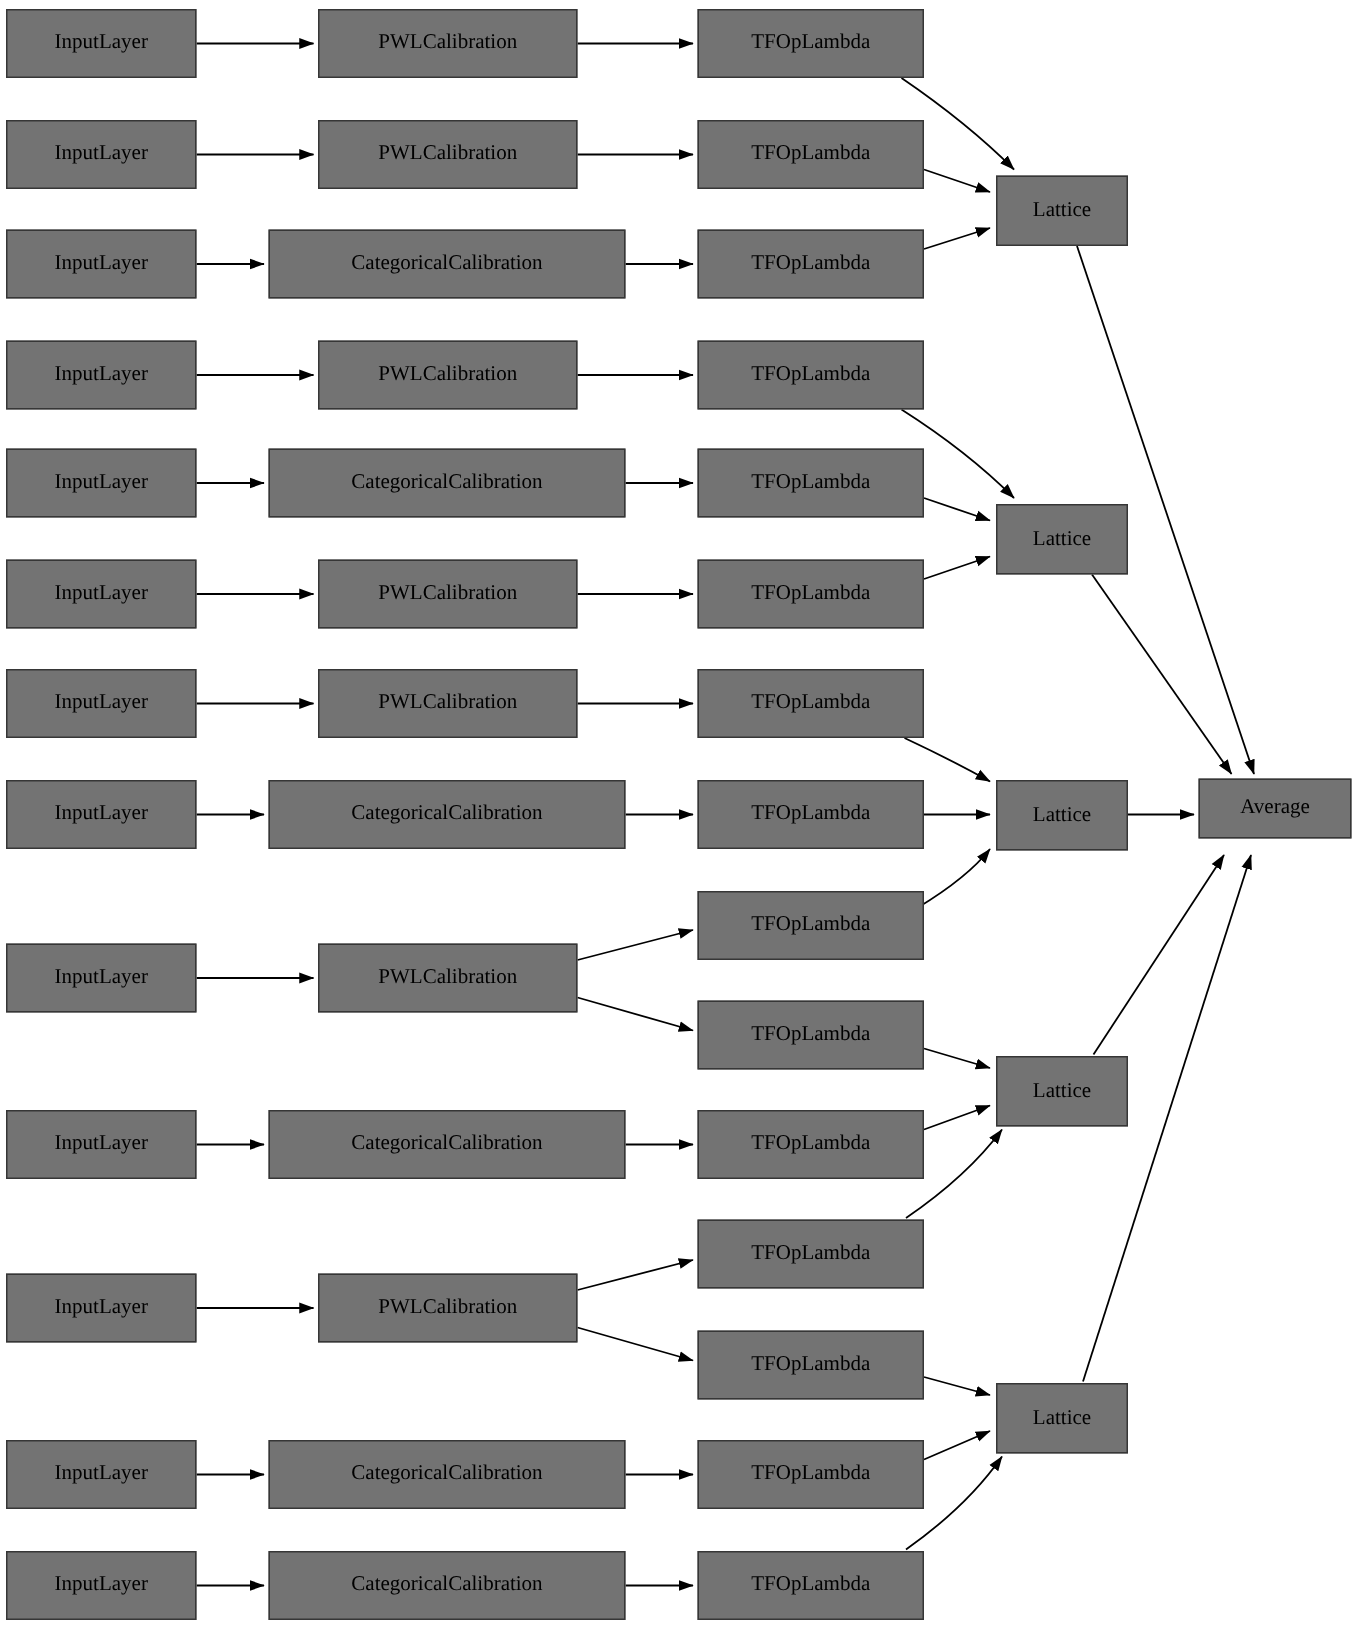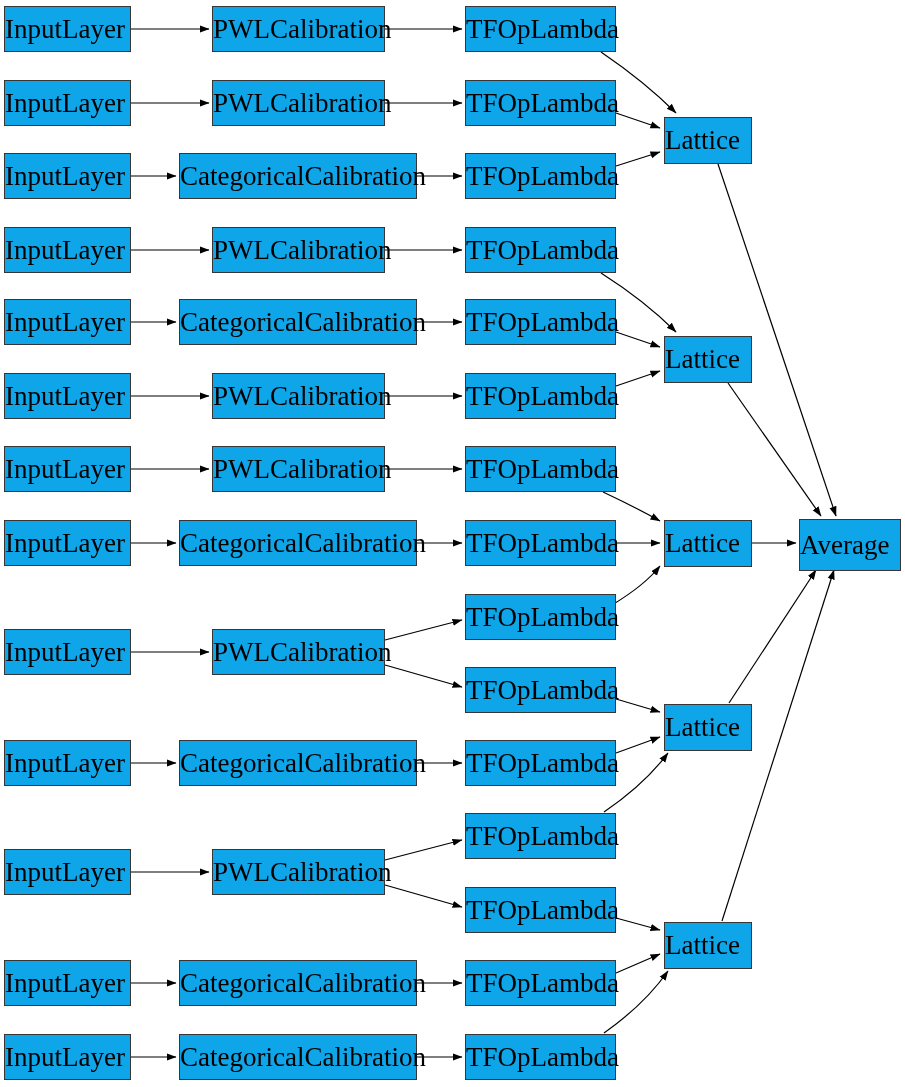--- a/index.html
+++ b/index.html
@@ -24,27 +24,27 @@
     z-index: 1;
   }
   .edge {
     fill: none;
     stroke: #000000;
     stroke-width: 1.2;
   }
   .node {
     position: absolute;
     box-sizing: border-box;
-    background: #0ea5e9;
+    background: #737373;
     border: 1.5px solid #363636;
     display: flex;
     align-items: center;
-    justify-content: flex-start;
+    justify-content: center;
     z-index: 2;
-    font-size: 27px;
+    font-size: 14px;
     color: #000000;
     white-space: nowrap;
   }
 </style>
 </head>
 <body>
 
 <div class="canvas" id="diagram">
   <svg class="edges" id="edges" viewBox="0 0 905 1087" xmlns="http://www.w3.org/2000/svg">
     <defs>
@@ -233,16 +233,16 @@
     </div>
     <div class="node" style="left: 664px; top: 520px; width: 88px; height: 47px;">
       <span>Lattice</span>
     </div>
     <div class="node" style="left: 664px; top: 704px; width: 88px; height: 47px;">
       <span>Lattice</span>
     </div>
     <div class="node" style="left: 664px; top: 922px; width: 88px; height: 47px;">
       <span>Lattice</span>
     </div>
-    <div class="node" style="left: 799px; top: 519px; width: 102px; height: 52px;">
+    <div class="node" style="left: 799px; top: 519px; width: 102px; height: 40px;">
       <span>Average</span>
     </div>
   </div>
 
 </body></html>

